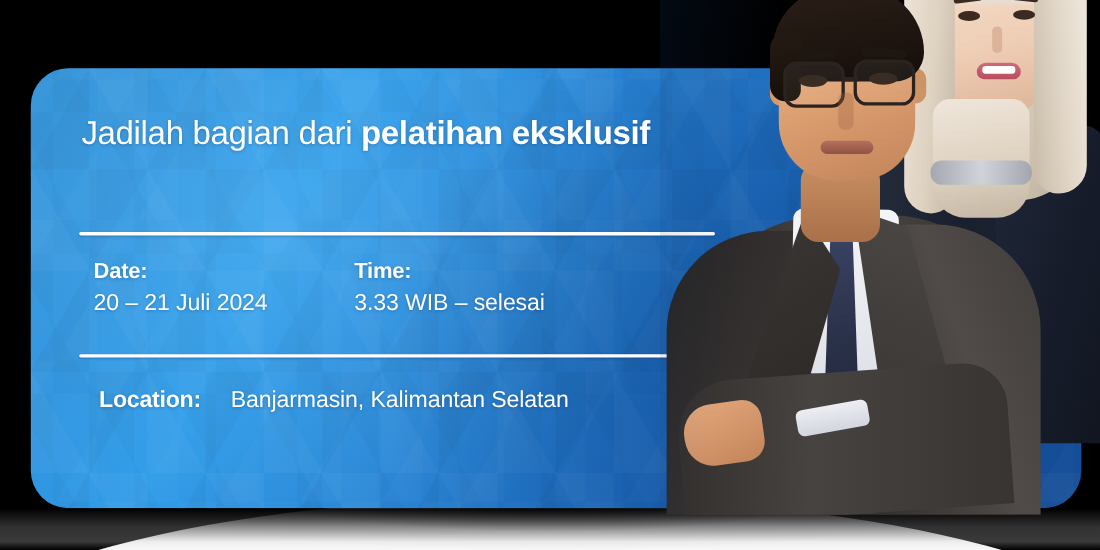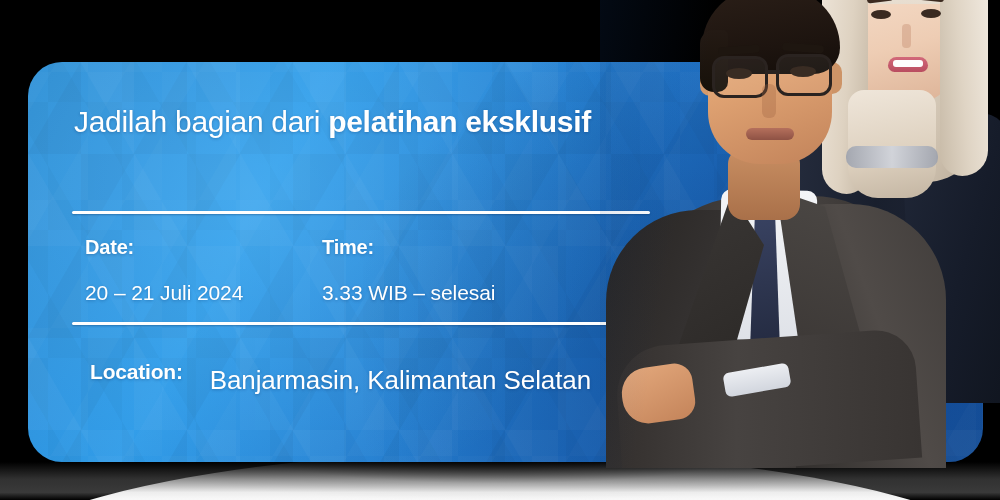--- a/index.html
+++ b/index.html
@@ -106,32 +106,32 @@
   .col.c1 { left:11px; }
   .col.c2 { left:248px; }
   .lbl {
     display:block; color:#fff; font-size:20px; font-weight:700;
     line-height:26px; letter-spacing:-0.2px;
     text-shadow:0 1px 3px rgba(0,40,90,0.30);
     white-space:nowrap;
   }
   .val {
     display:block; color:#fff; font-size:21px; font-weight:400;
-    line-height:28px; margin-top:19px; letter-spacing:-0.1px;
+    line-height:28px; margin-top:2px; letter-spacing:-0.1px;
     text-shadow:0 1px 3px rgba(0,40,90,0.30);
     white-space:nowrap;
   }
 
   .locrow {
     position:absolute; left:16px; top:288px;
     display:flex; align-items:center; gap:27px;
     white-space:nowrap;
   }
   .locrow .lbl { font-size:21px; }
-  .locrow .val { margin-top:16px; font-size:26px; }
+  .locrow .val { margin-top:0; font-size:21px; }
 
   
   .people {
     position:absolute; left:600px; top:-62px;
     width:400px; height:530px; z-index:7;
     clip-path: polygon(0 62px, 100% 62px, 100% 62px, 100% 100%, 0 100%);
   }
   .people-inner { position:absolute; inset:0; }
 
   

